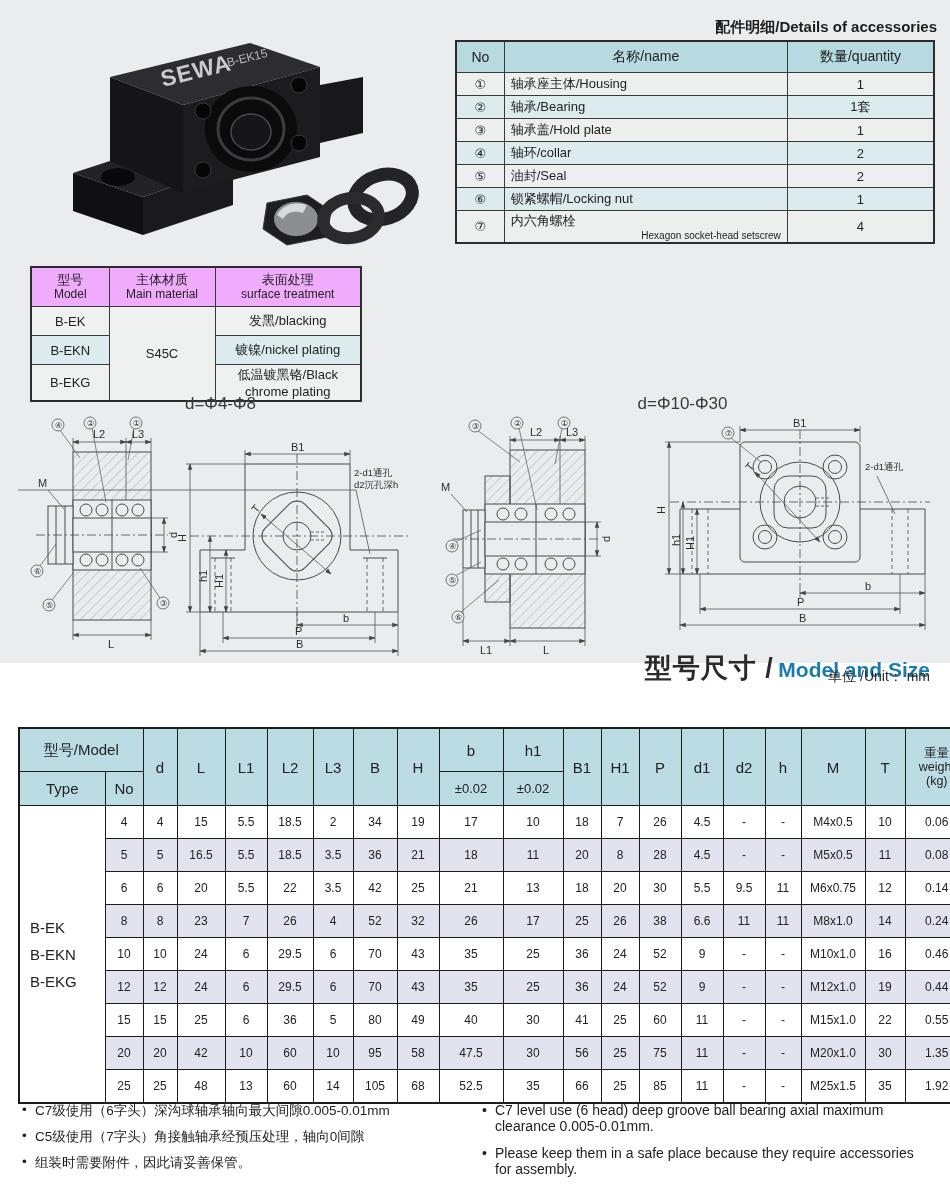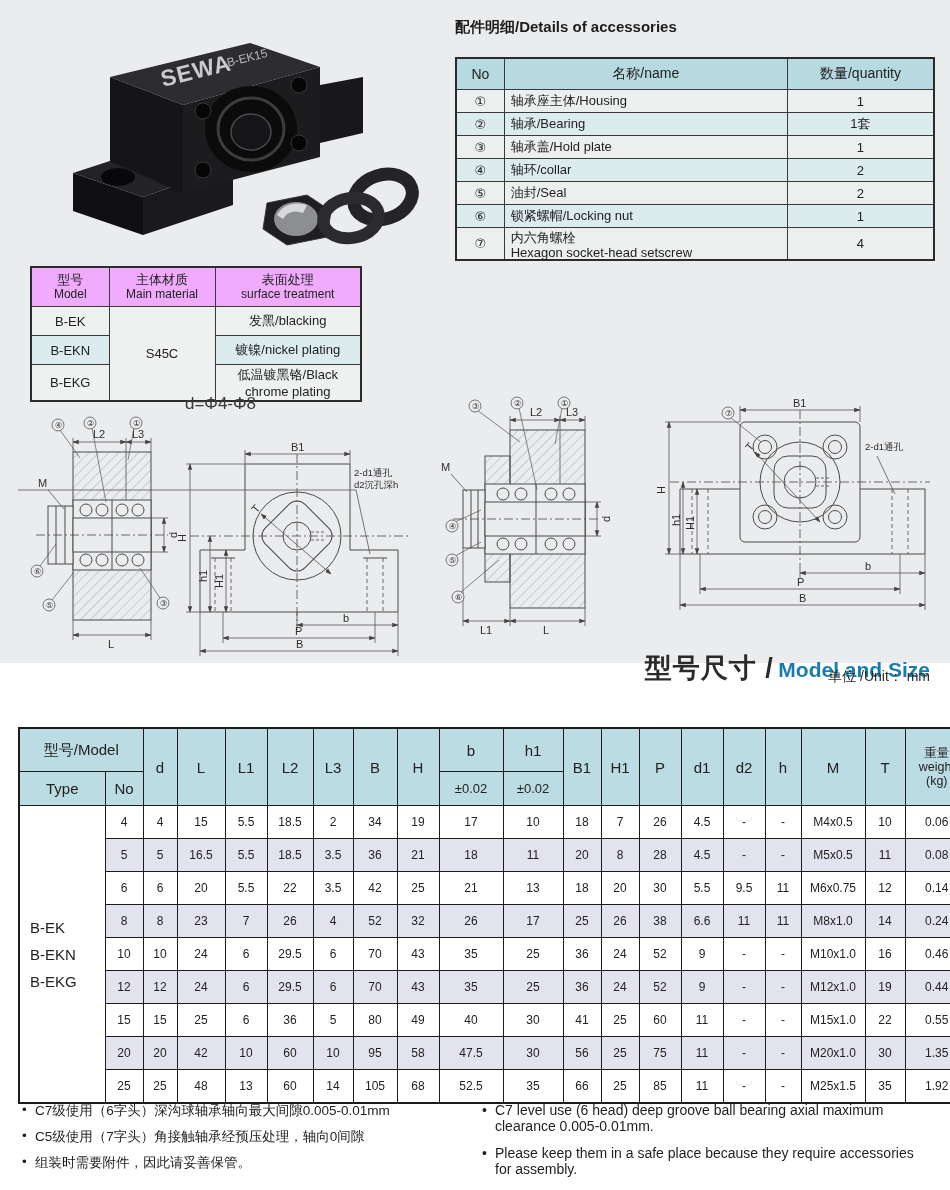--- a/index.html
+++ b/index.html
@@ -8,30 +8,30 @@
     font-family:"Liberation Sans","DejaVu Sans",sans-serif;color:#222;
     -webkit-font-smoothing:antialiased;
   }
   .top-section{position:absolute;left:0;top:0;width:950px;height:663px;background:#ebecee;}
 
   
   .photo{position:absolute;left:15px;top:15px;width:430px;height:250px;}
 
   
   .acc{position:absolute;left:455px;top:18px;width:482px;}
-  .acc-title{font-size:15px;color:#1c1c1c;margin:0 0 20px 0;font-weight:bold;}
+  .acc-title{font-size:15px;color:#1c1c1c;margin:0 0 3px 0;font-weight:bold;text-align:right;}
   table.acc-table{border-collapse:collapse;width:480px;table-layout:fixed;border:2px solid #2b2b2b;}
   table.acc-table th,table.acc-table td{border:1px solid #3a3a3a;padding:1px 6px;font-weight:normal;}
   table.acc-table th{background:#b7dae1;font-size:14px;height:28px;}
   table.acc-table td{font-size:13px;height:20px;}
   .acc-no{text-align:center;}
   .acc-qty{text-align:center;}
   tr.acc-odd td{background:#edefef;}
   tr.acc-even td{background:#dcebee;}
-  .acc-name-line2{font-size:13px;line-height:11px;}
+  .acc-name-line2{font-size:10px;line-height:11px;text-align:right;}
 
   
   .mat{position:absolute;left:30px;top:266px;width:332px;}
   table.mat-table{border-collapse:collapse;width:330px;table-layout:fixed;border:2px solid #2b2b2b;}
   table.mat-table th,table.mat-table td{border:1px solid #3a3a3a;font-weight:normal;text-align:center;}
   table.mat-table th{background:#f0abfc;height:36px;font-size:13px;line-height:14px;}
   table.mat-table td{height:26px;font-size:13px;}
   .mat-en{font-size:12px;}
   tr.mat-r0 td{background:#eff1f1;}
   tr.mat-r1 td{background:#dcebee;}
@@ -352,20 +352,21 @@
       <text class="callout" x="37" y="14">④</text>
       <text class="callout" x="69" y="12">②</text>
       <text class="callout" x="115" y="12">①</text>
       <text class="callout" x="16" y="160">⑥</text>
       <text class="callout" x="28" y="194">⑤</text>
       <text class="callout" x="142" y="192">③</text>
     </svg>
   </div>
 
   <div class="draw dwR">
+    <div class="draw-title">d=Φ10-Φ30</div>
     <svg viewBox="0 0 510 250" width="510" height="250">
       <defs>
         <marker id="aB" viewBox="0 0 10 10" refX="9" refY="5" markerWidth="8" markerHeight="8" orient="auto-start-reverse">
           <path d="M0,1.5 L10,5 L0,8.5 z" fill="#444"></path>
         </marker>
       </defs>
       <g stroke="#4a4a4a" stroke-width="1" fill="none">
 
         <rect x="85" y="36" width="75" height="178" fill="url(#hA)"></rect>
         <rect x="60" y="62" width="25" height="126" fill="url(#hA)"></rect>

